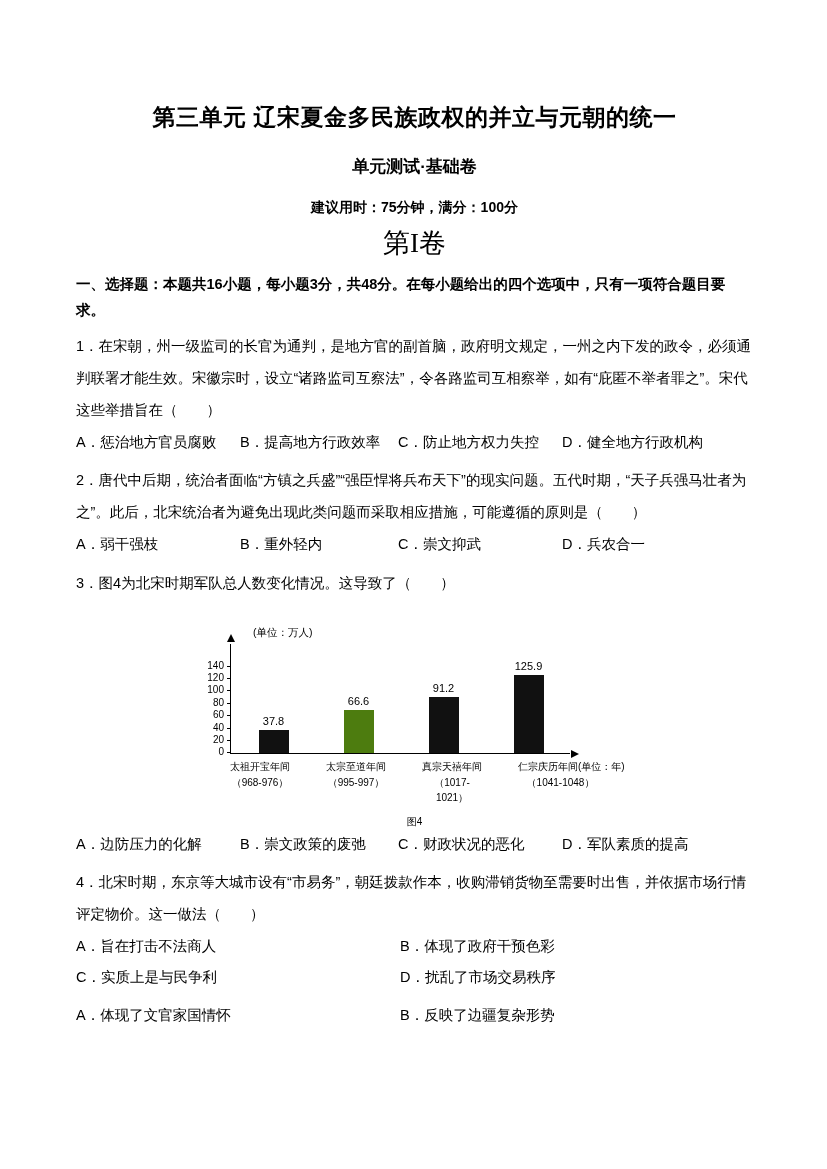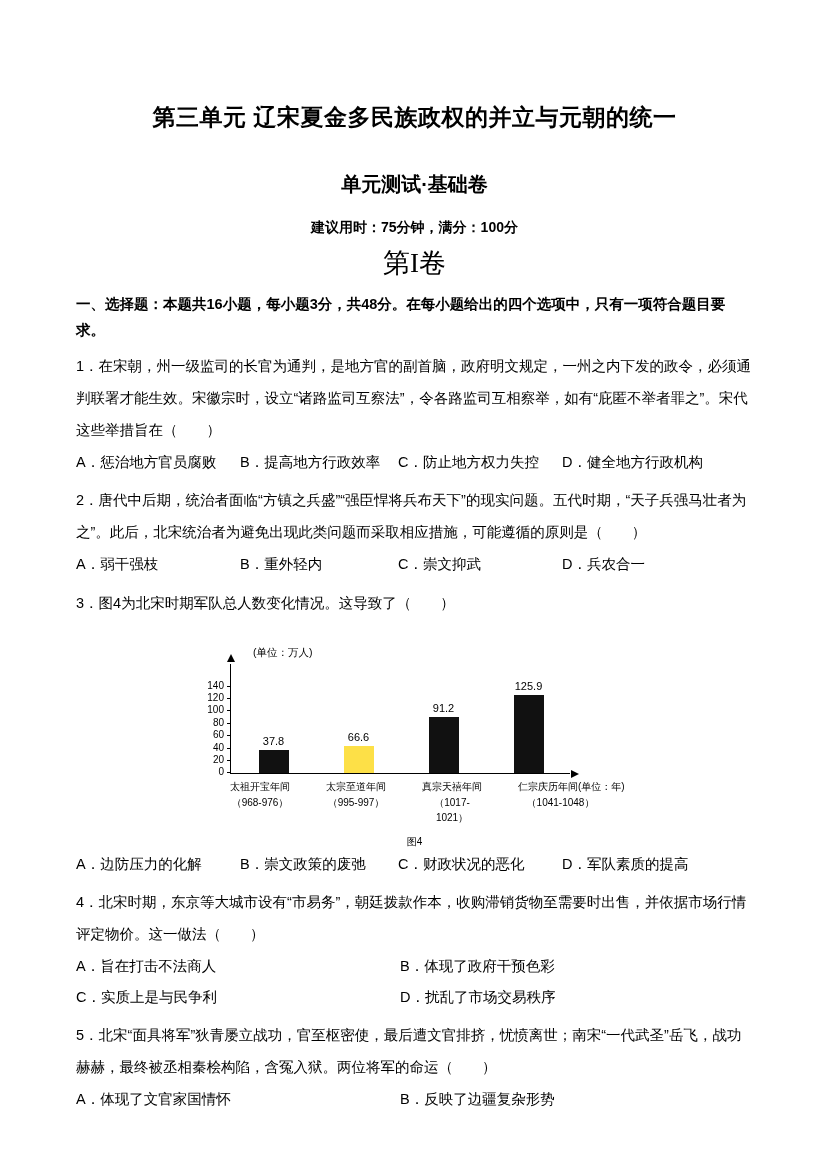--- a/index.html
+++ b/index.html
@@ -6,21 +6,21 @@
   html, body { background:#ffffff; }
   body {
     width:827px; height:1169px;
     color:#000;
     font-family:"Liberation Sans","DejaVu Sans",sans-serif;
     overflow:hidden;
   }
   .page { padding:102px 74px 0 76px; }
 
   .title    { text-align:center; font-size:23px; font-weight:bold; letter-spacing:0.5px; }
-  .subtitle { text-align:center; font-size:20px; font-weight:bold; margin-top:38px; }
+  .subtitle { text-align:center; font-size:17px; font-weight:bold; margin-top:22px; }
   .meta     { text-align:center; font-size:14px; font-weight:bold; margin-top:21px; }
   .volume   { text-align:center; font-size:27px; margin-top:8px;
               font-family:"Liberation Serif","DejaVu Serif",serif; }
 
   .instruction { font-size:14.5px; font-weight:bold; line-height:1.8; margin-top:10px; }
 
   .question { margin-top:8px; }
   .stem { font-size:14.5px; line-height:2.2; }
 
   .options { display:grid; font-size:14.5px; line-height:2.1; }
@@ -113,21 +113,21 @@
           </div>
           <div class="ytick" style="bottom: 74.4px;">
             <span class="ytick-label">120</span>
           </div>
           <div class="ytick" style="bottom: 86.8px;">
             <span class="ytick-label">140</span>
           </div>
           <div class="bar" style="left: 27.5px; height: 23.436px; background: rgb(17, 17, 17);">
             <span class="bar-value">37.8</span>
           </div>
-          <div class="bar" style="left: 112.5px; height: 27px; background: #fde047;">
+          <div class="bar" style="left: 112.5px; height: 43px; background: #4d7c0f;">
             <span class="bar-value">66.6</span>
           </div>
           <div class="bar" style="left: 197.5px; height: 56.544px; background: rgb(17, 17, 17);">
             <span class="bar-value">91.2</span>
           </div>
           <div class="bar" style="left: 282.5px; height: 78.058px; background: rgb(17, 17, 17); padding-left: 29px;">
             <span class="bar-value">125.9</span>
           </div>
         </div>
       <div class="cats">
@@ -163,20 +163,19 @@
     <div class="stem">4．北宋时期，东京等大城市设有“市易务”，朝廷拨款作本，收购滞销货物至需要时出售，并依据市场行情评定物价。这一做法（　　）</div>
     <div class="options options-2">
       <span class="option">A．旨在打击不法商人</span>
       <span class="option">B．体现了政府干预色彩</span>
       <span class="option">C．实质上是与民争利</span>
       <span class="option">D．扰乱了市场交易秩序</span>
     </div>
   </div>
 
   <div class="question">
-    <div class="stem">5．北宋“面具将军”狄青屡立战功，官至枢密使，最后遭文官排挤，忧愤离世；南宋“一代武圣”岳飞，战功赫赫，最终被丞相秦桧构陷，含冤入狱。两位将军的命运（　　）</div>
     <div class="options options-2">
       <span class="option">A．体现了文官家国情怀</span>
       <span class="option">B．反映了边疆复杂形势</span>
     </div>
   </div>
 
 </div>
 
 </body></html>

